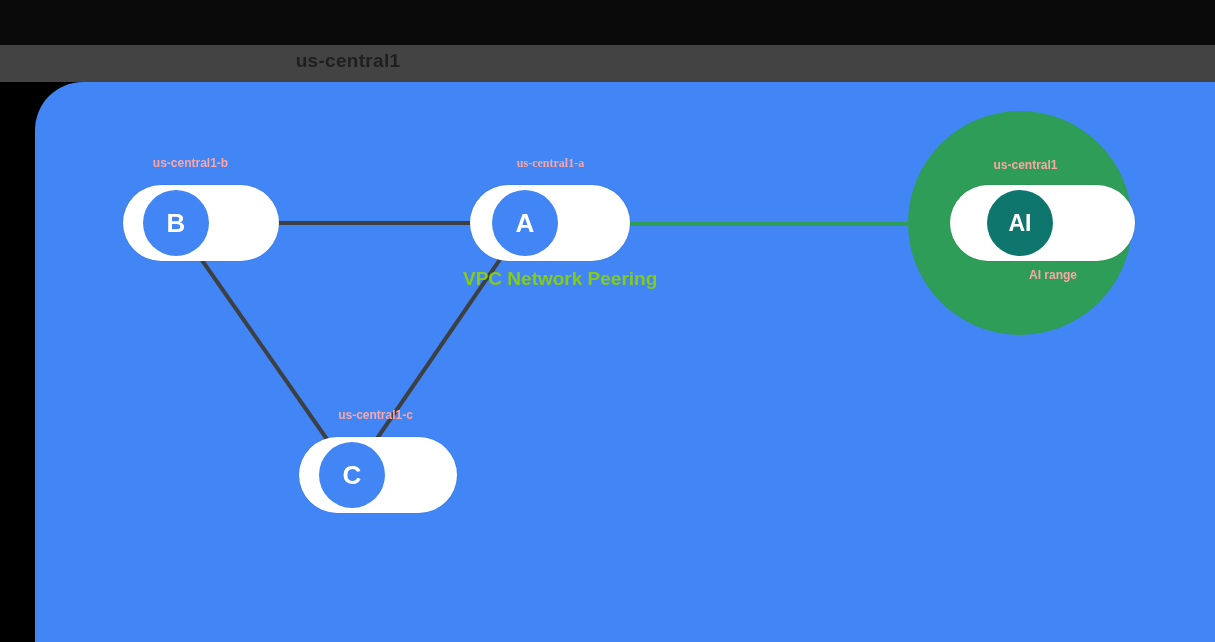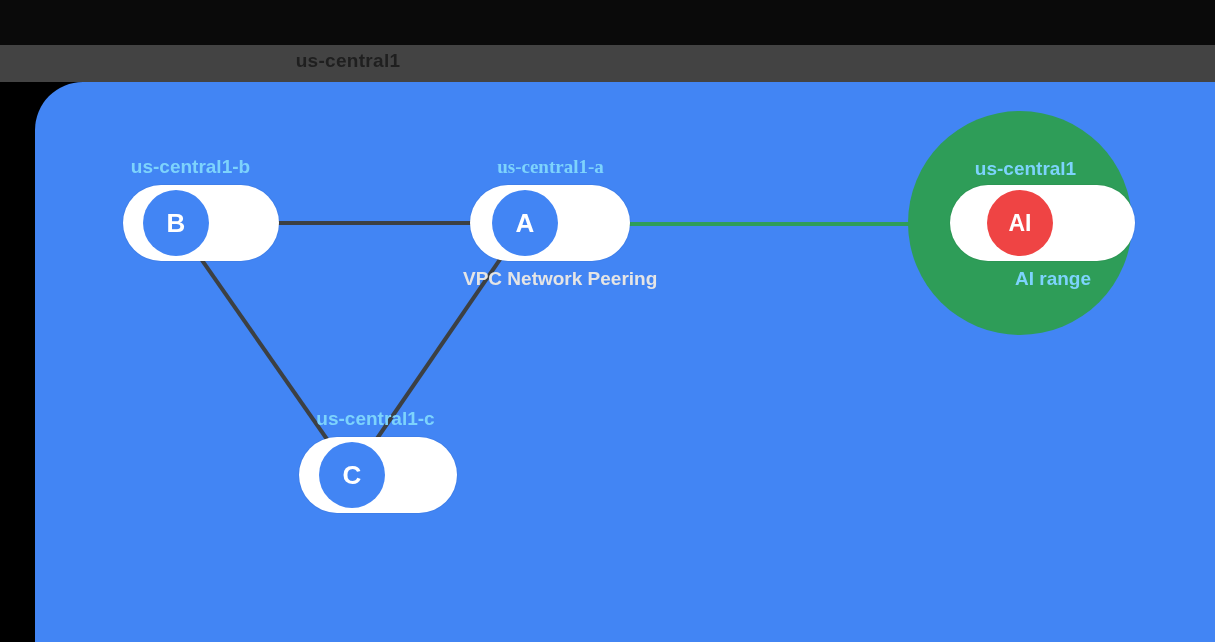--- a/index.html
+++ b/index.html
@@ -40,25 +40,25 @@
     position: absolute; height: 76px; background: #ffffff; border-radius: 38px;
     box-shadow: 0 0 0 1px rgba(0,0,0,0.04);
   }
   .letter-circle {
     position: absolute; width: 66px; height: 66px; border-radius: 50%;
     display: flex; align-items: center; justify-content: center;
     color: #ffffff; font-weight: bold; font-size: 26px;
   }
   .node-label {
     position: absolute; width: 185px; text-align: center;
-    font-size: 19px; font-weight: bold; color: #7dd3fc; white-space: nowrap;
+    font-size: 12px; font-weight: bold; color: #fca5a5; white-space: nowrap;
   }
   .link-label {
     position: absolute; width: 190px; text-align: center;
-    font-size: 19px; font-weight: bold; color: #e5e5e5; white-space: nowrap;
+    font-size: 19px; font-weight: bold; color: #84cc16; white-space: nowrap;
   }
 
   
   .pill-b  { left: 123px; top: 185px; width: 156px; }
   .circ-b  { left: 143px; top: 190px; }
   .label-b { left: 98px;  top: 156px; }
 
   .pill-a  { left: 470px; top: 185px; width: 160px; }
   .circ-a  { left: 492px; top: 190px; }
   .label-a { left: 458px; top: 156px; font-family: Liberation Serif, serif; }
@@ -107,18 +107,18 @@
   <div class="node-label label-c">us-central1-c</div>
   <div class="pill pill-c"></div>
   <div class="letter-circle circ-c" style="background-color: rgb(66, 133, 244);">
     <span>C</span>
   </div>
 
   <div class="link-label" style="left:463px; top:268px;">VPC Network Peering</div>
 
   <div class="node-label label-ai">us-central1</div>
   <div class="pill pill-ai"></div>
-  <div class="letter-circle circ-ai" style="background-color: #ef4444;">
+  <div class="letter-circle circ-ai" style="background-color: #0f766e;">
     <span>AI</span>
   </div>
   <div class="node-label sublabel-ai">AI range</div>
 
 </div>
 
 </body></html>

